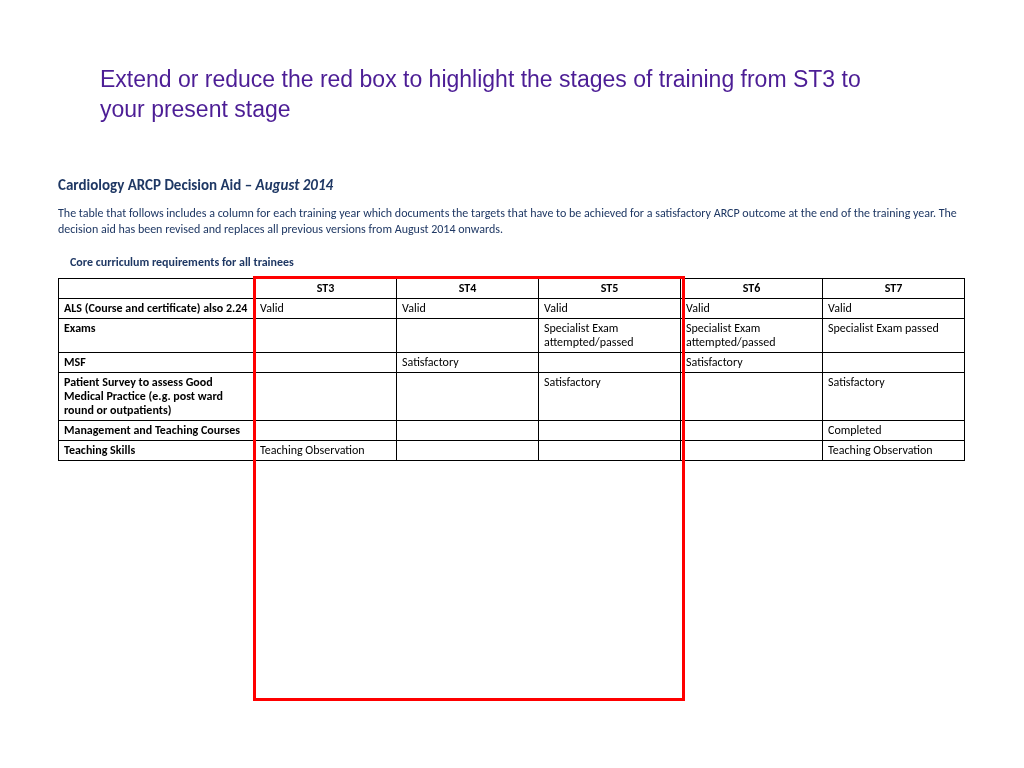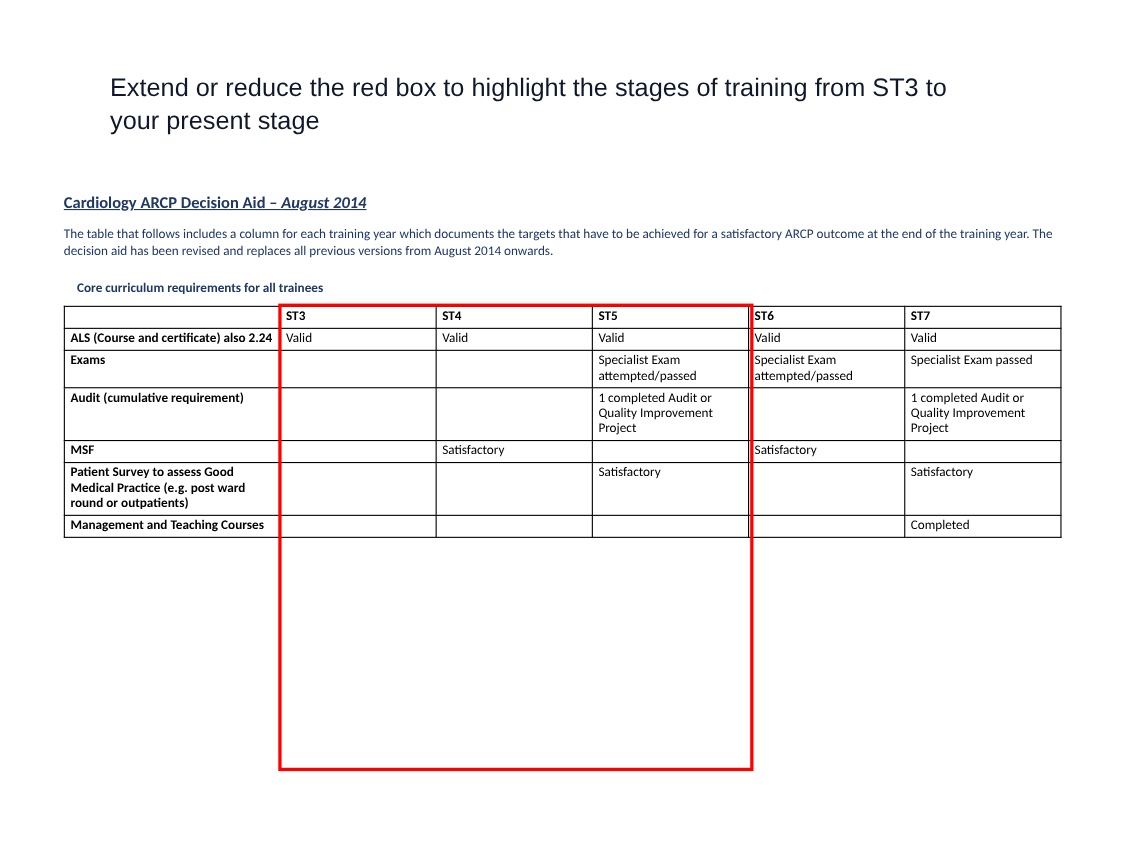--- a/index.html
+++ b/index.html
@@ -18,31 +18,30 @@
     height: 768px;
     box-sizing: border-box;
   }
   .instruction {
     position: absolute;
     left: 100px;
     top: 65px;
     width: 810px;
     font-size: 23px;
     line-height: 1.3;
-    color: #0f172a;
+    color: #4c1d95;
   }
   .doc-title {
     position: absolute;
     left: 58px;
     top: 176px;
     font-family: "Segoe UI", Calibri, Arial, sans-serif;
     font-size: 15px;
     font-weight: bold;
     color: #1f3864;
-    text-decoration: underline;
   }
   .doc-title .italic { font-style: italic; }
   .doc-intro {
     position: absolute;
     left: 58px;
     top: 205px;
     width: 910px;
     font-family: "Segoe UI", Calibri, Arial, sans-serif;
     font-size: 12px;
     color: #1f3864;
@@ -71,20 +70,21 @@
   }
   table.req th, table.req td {
     border: 1px solid #000;
     padding: 2px 5px 3px 5px;
     vertical-align: top;
     text-align: left;
     font-weight: normal;
   }
   table.req thead th {
     font-weight: bold;
+    text-align: center;
   }
   table.req col.rowhdr { width: 196px; }
   table.req col.stg   { width: 142px; }
   table.req tbody td:first-child,
   table.req tbody th:first-child {
     font-weight: bold;
   }
   .red-box {
     position: absolute;
     border: 3px solid #ff0000;
@@ -143,28 +143,20 @@
         </tr>
         <tr>
           <td>Exams</td>
           <td></td>
           <td></td>
           <td>Specialist Exam attempted/passed</td>
           <td>Specialist Exam attempted/passed</td>
           <td>Specialist Exam passed</td>
         </tr>
         <tr>
-          <td>Audit (cumulative requirement)</td>
-          <td></td>
-          <td></td>
-          <td>1 completed Audit or Quality Improvement Project</td>
-          <td></td>
-          <td>1 completed Audit or Quality Improvement Project</td>
-        </tr>
-        <tr>
           <td>MSF</td>
           <td></td>
           <td>Satisfactory</td>
           <td></td>
           <td>Satisfactory</td>
           <td></td>
         </tr>
         <tr>
           <td>Patient Survey  to assess Good Medical Practice (e.g. post ward round or outpatients)</td>
           <td></td>
@@ -174,18 +166,26 @@
           <td>Satisfactory</td>
         </tr>
         <tr>
           <td>Management and Teaching Courses</td>
           <td></td>
           <td></td>
           <td></td>
           <td></td>
           <td>Completed</td>
         </tr>
+        <tr>
+          <td>Teaching Skills</td>
+          <td>Teaching Observation</td>
+          <td></td>
+          <td></td>
+          <td></td>
+          <td>Teaching Observation</td>
+        </tr>
       </tbody>
   </table>
 
   <div class="red-box"></div>
 
 </div>
 
 </body></html>

